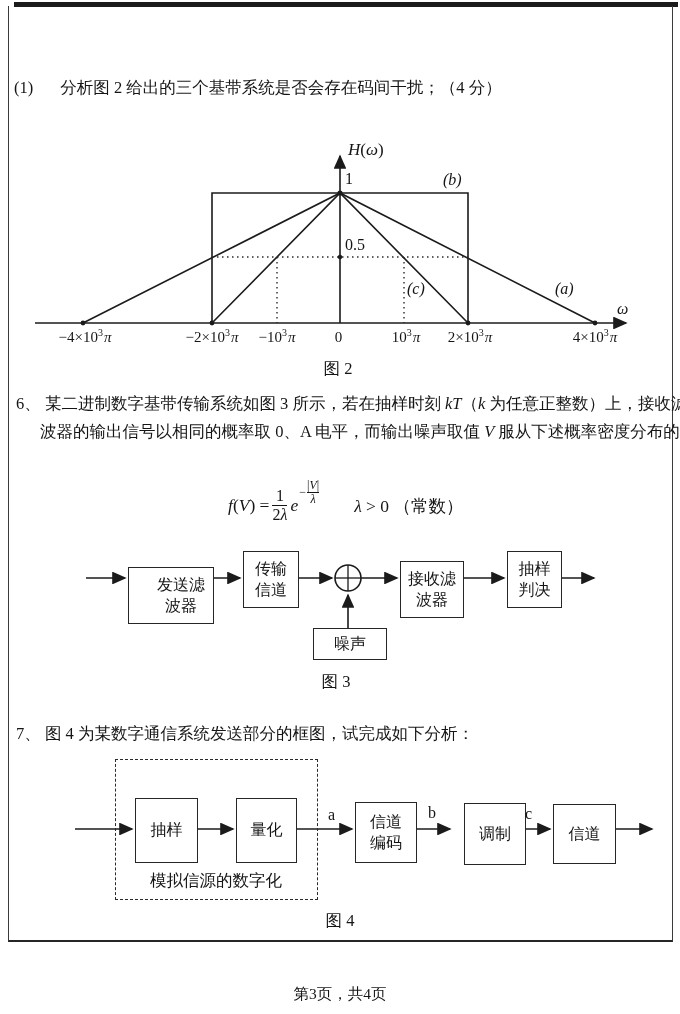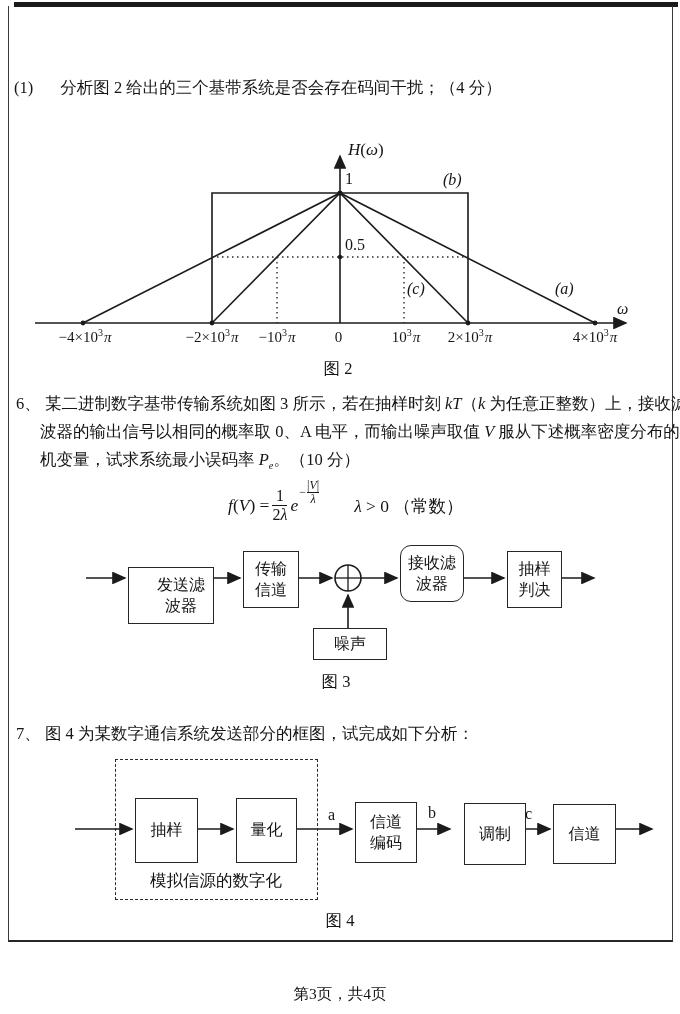--- a/index.html
+++ b/index.html
@@ -89,21 +89,20 @@
     <div class="tick" style="left:277px;top:189px;"><span>−10</span><span class="sup">3</span><span class="pi">π</span></div>
     <div class="tick" style="left:339px;top:189px;"><span>0</span><span class="sup"></span><span class="pi"></span></div>
     <div class="tick" style="left:406px;top:189px;"><span>10</span><span class="sup">3</span><span class="pi">π</span></div>
     <div class="tick" style="left:470px;top:189px;"><span>2×10</span><span class="sup">3</span><span class="pi">π</span></div>
     <div class="tick" style="left:595px;top:189px;"><span>4×10</span><span class="sup">3</span><span class="pi">π</span></div>
     <div class="caption" style="left:338px;top:218px;">图 2</div>
   </div>
 
   <div class="line" style="left:16px;top:393px;"><span>6、  某二进制数字基带传输系统如图 3 所示，若在抽样时刻  </span><span class="i">kT</span><span>（</span><span class="i">k</span><span> 为任意正整数）上，接收滤</span></div>
   <div class="line" style="left:40px;top:421px;"><span>波器的输出信号以相同的概率取 0、A 电平，而输出噪声取值 </span><span class="i">V</span><span> 服从下述概率密度分布的随</span></div>
-  <div class="line" style="left:40px;top:449px;"><span>机变量，试求系统最小误码率  </span><span class="i">P</span><span class="isub">e</span><span>。（10 分）</span></div>
 
   <div class="formula" style="left:228px;top:487px;">
     <span><span class="i">f</span><span>(</span><span class="i">V</span><span>) = </span></span>
     <span class="frac">
       <span>1</span>
       <span class="bar"></span>
       <span><span>2</span><span class="i">λ</span></span>
     </span>
     <span><span class="i">e</span></span>
     <span class="expwrap">
@@ -139,21 +138,21 @@
       <line x1="348" y1="88" x2="348" y2="55" stroke="#1b1b1b" stroke-width="1.6" marker-end="url(#ah3)"></line>
     </svg>
     <div class="box" style="left:128px;top:27px;width:64px;height:55px;padding-left:20px;">
       <div>发送滤</div>
       <div>波器</div>
     </div>
     <div class="box" style="left:243px;top:11px;width:54px;height:55px;">
       <div>传输</div>
       <div>信道</div>
     </div>
-    <div class="box" style="left:400px;top:5px;width:62px;height:55px;border-radius:11px;">
+    <div class="box" style="left:400px;top:21px;width:62px;height:55px;">
       <div>接收滤</div>
       <div>波器</div>
     </div>
     <div class="box" style="left:507px;top:11px;width:53px;height:55px;">
       <div>抽样</div>
       <div>判决</div>
     </div>
     <div class="box" style="left:313px;top:88px;width:72px;height:30px;">
       <div>噪声</div>
     </div>

